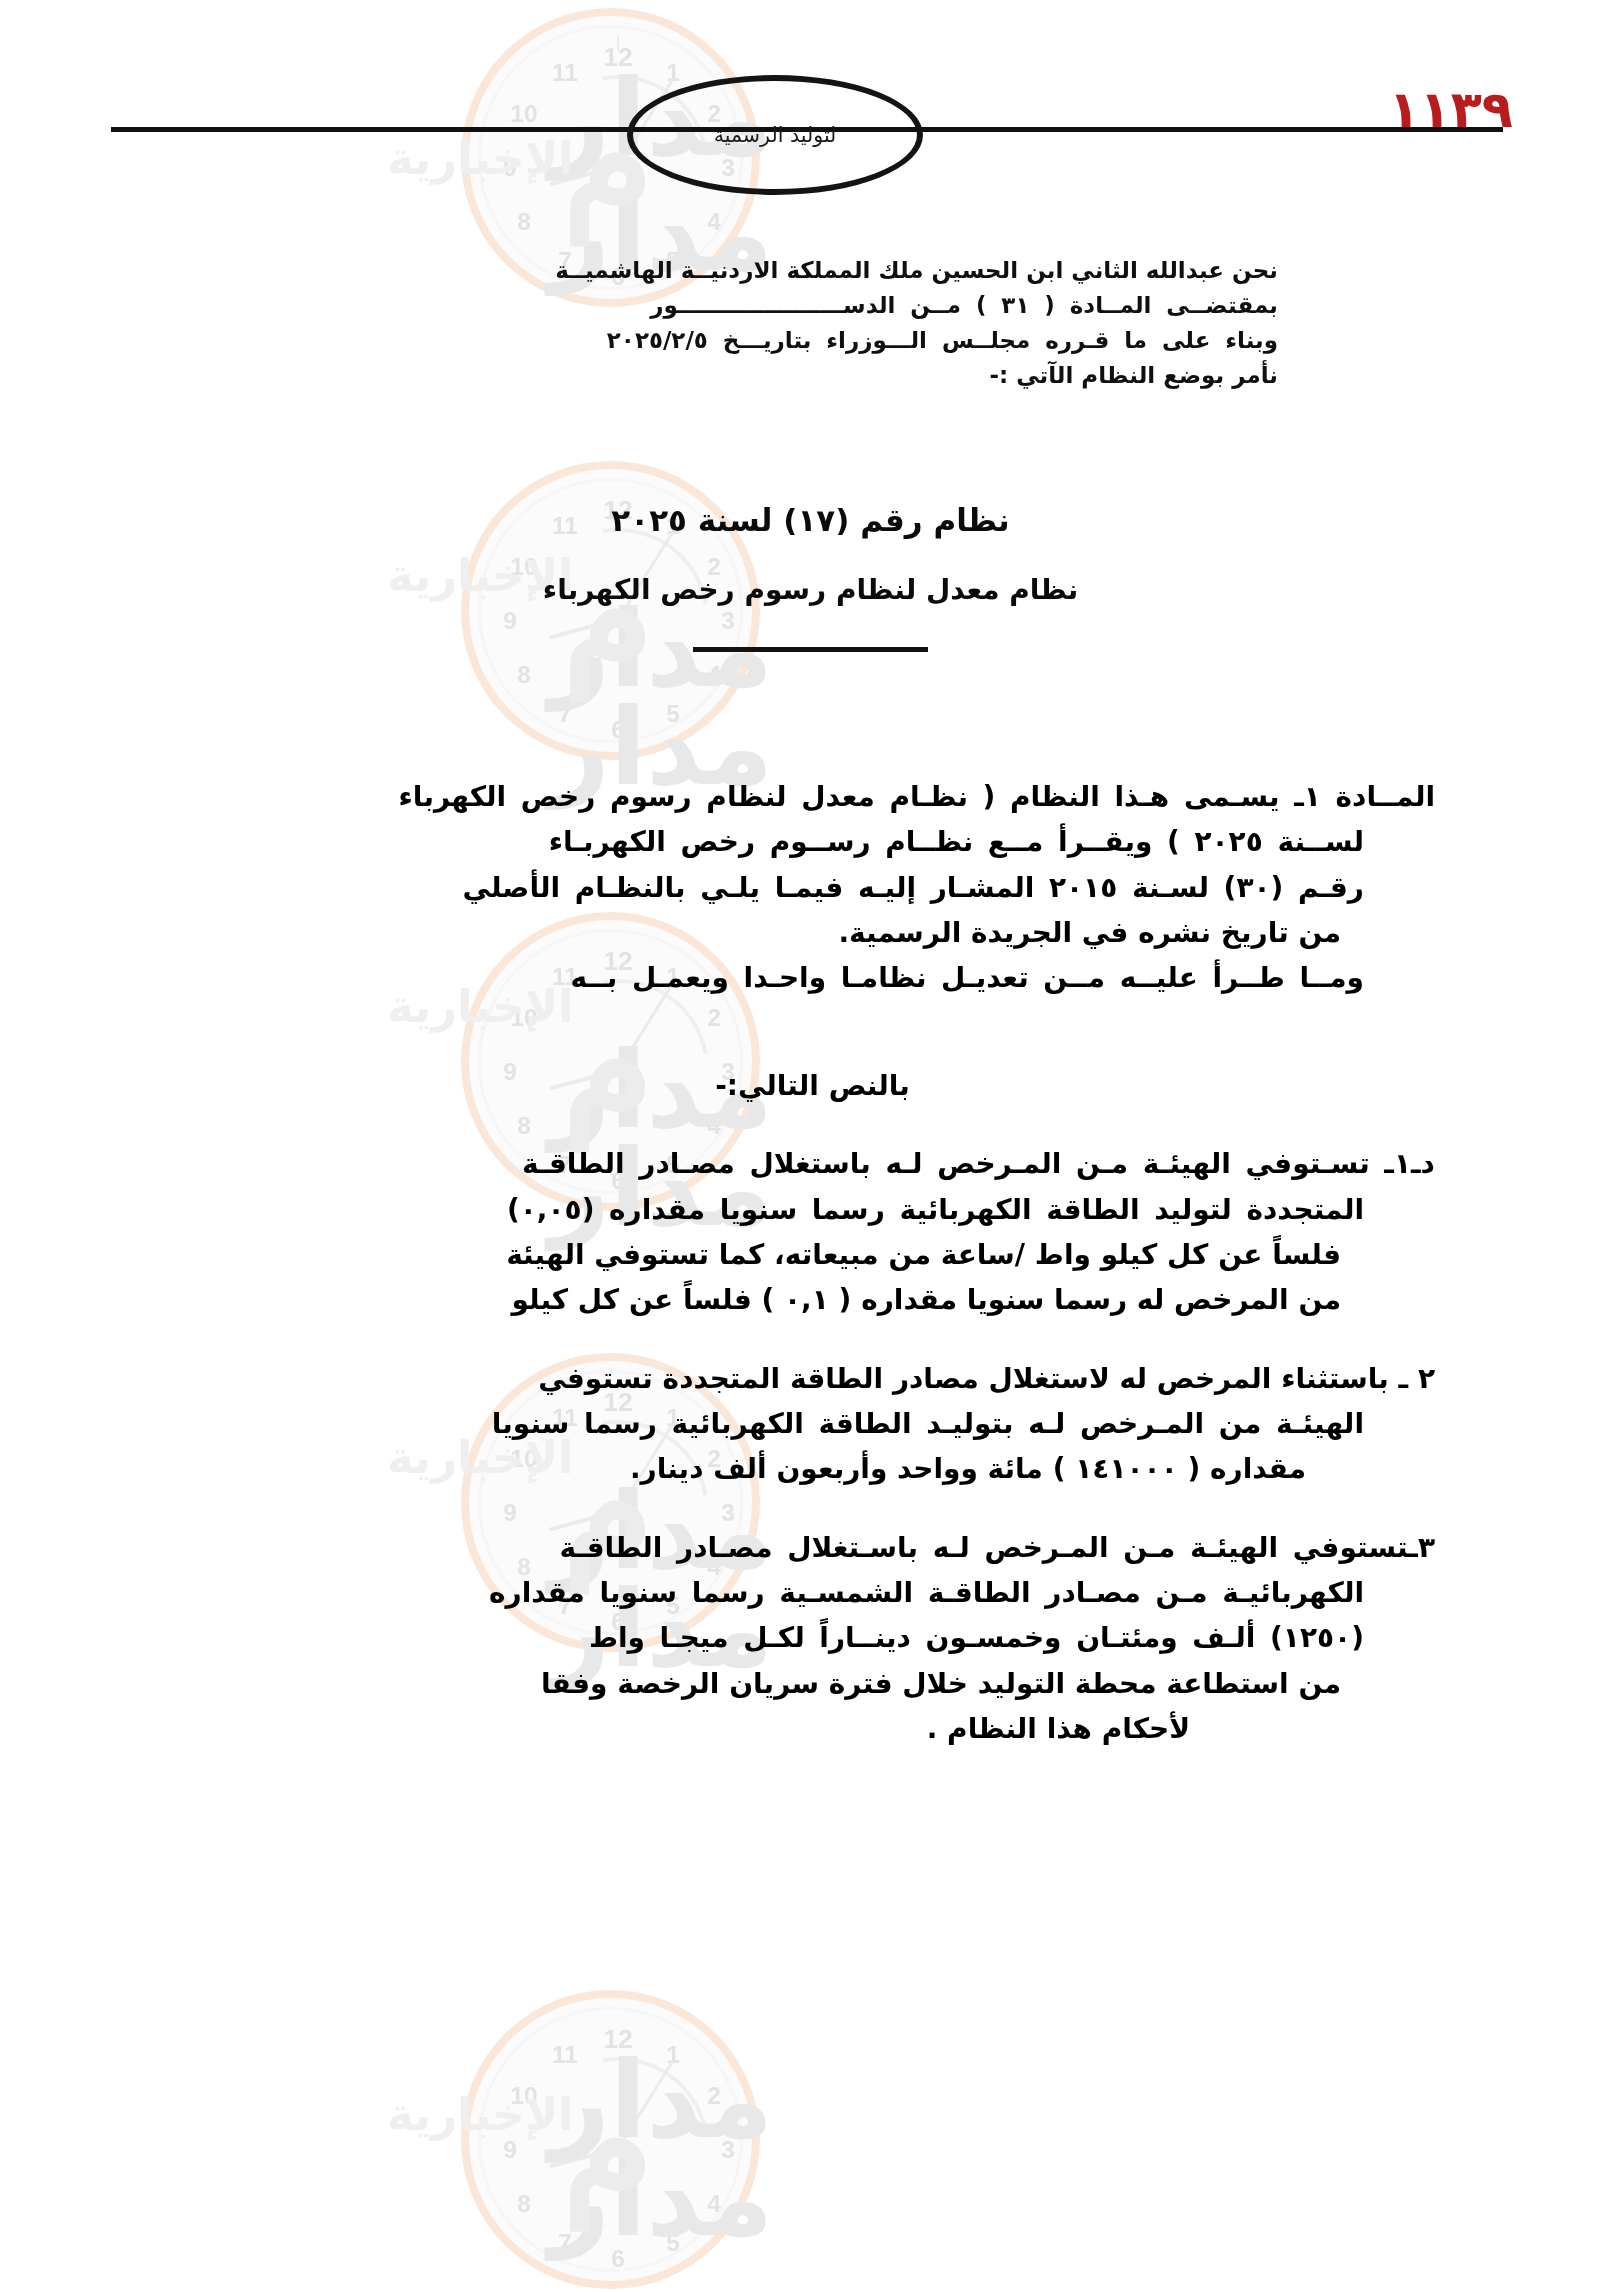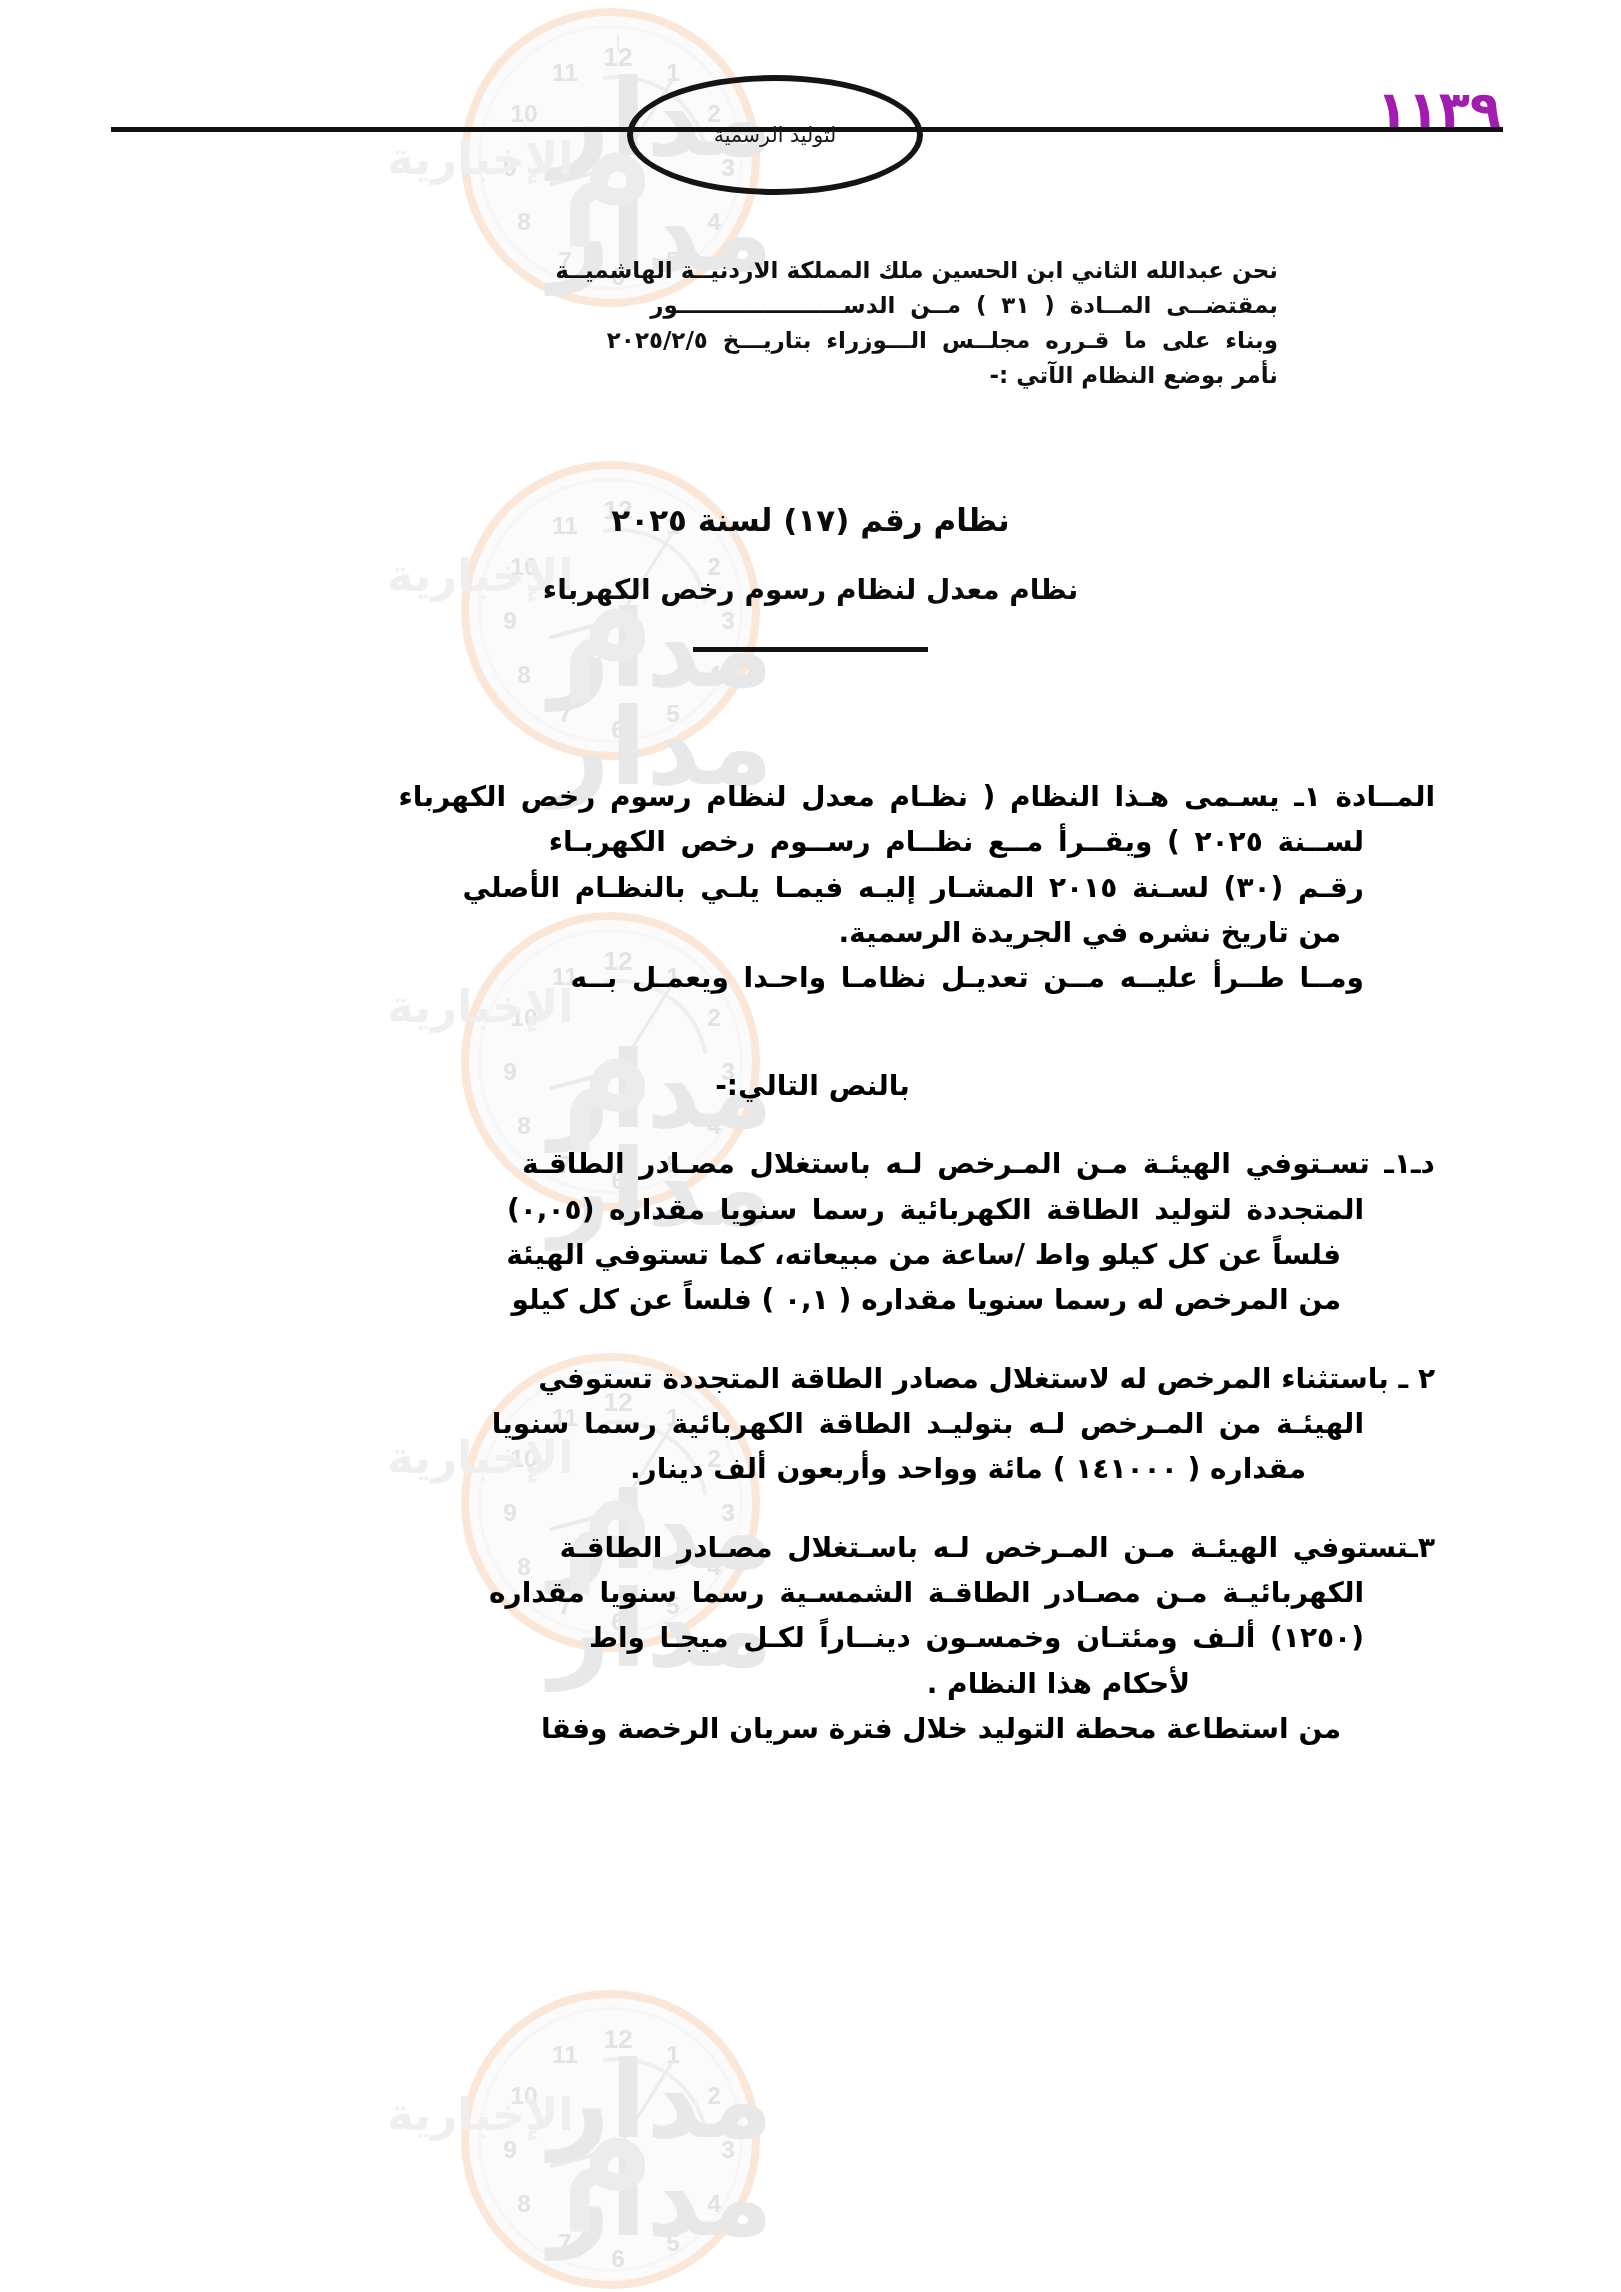--- a/index.html
+++ b/index.html
@@ -132,25 +132,25 @@
     font-family: "DejaVu Sans", sans-serif;
     font-size: 20.6px;
     color: #1a1a1a;
     direction: rtl;
     background: transparent;
     letter-spacing: 0.5px;
   }
   .page-number {
     position: absolute;
     top: -21.6px;
-    right: 120px;
+    right: 108px;
     font-family: "DejaVu Sans", sans-serif;
     font-size: 51px;
     font-weight: bold;
-    color: #a21caf;
+    color: #b91c1c;
     letter-spacing: 2px;
     direction: rtl;
   }
 
   
   .preamble {
     position: absolute;
     top: 253px;
     right: 343px;
     width: 1068px;
@@ -431,20 +431,20 @@
       <div class="article">
         <div class="art-line">٢ ـ باستثناء المرخص له لاستغلال مصادر الطاقة المتجددة تستوفي</div>
         <div class="art-line just indent2">الهيئـة من المـرخص لـه بتوليـد الطاقة الكهربائية رسما سنويا</div>
         <div class="art-line indent4">مقداره ( ١٤١٠٠٠ ) مائة وواحد وأربعون ألف دينار.</div>
       </div>
 
       <div class="article">
         <div class="art-line just">٣ـتستوفي الهيئـة مـن المـرخص لـه باسـتغلال مصـادر الطاقـة</div>
         <div class="art-line just indent2">الكهربائيـة مـن مصـادر الطاقـة الشمسـية رسما سنويا مقداره</div>
         <div class="art-line just indent2">(١٢٥٠) ألـف ومئتـان وخمسـون دينــاراً لكـل ميجـا واط</div>
+        <div class="art-line indent3">من استطاعة محطة التوليد خلال فترة سريان الرخصة وفقا</div>
         <div class="art-line indent7">لأحكام هذا النظام .</div>
-        <div class="art-line indent3">من استطاعة محطة التوليد خلال فترة سريان الرخصة وفقا</div>
       </div>
 
     </div>
   </div>
 </div>
 
 
 </body></html>

